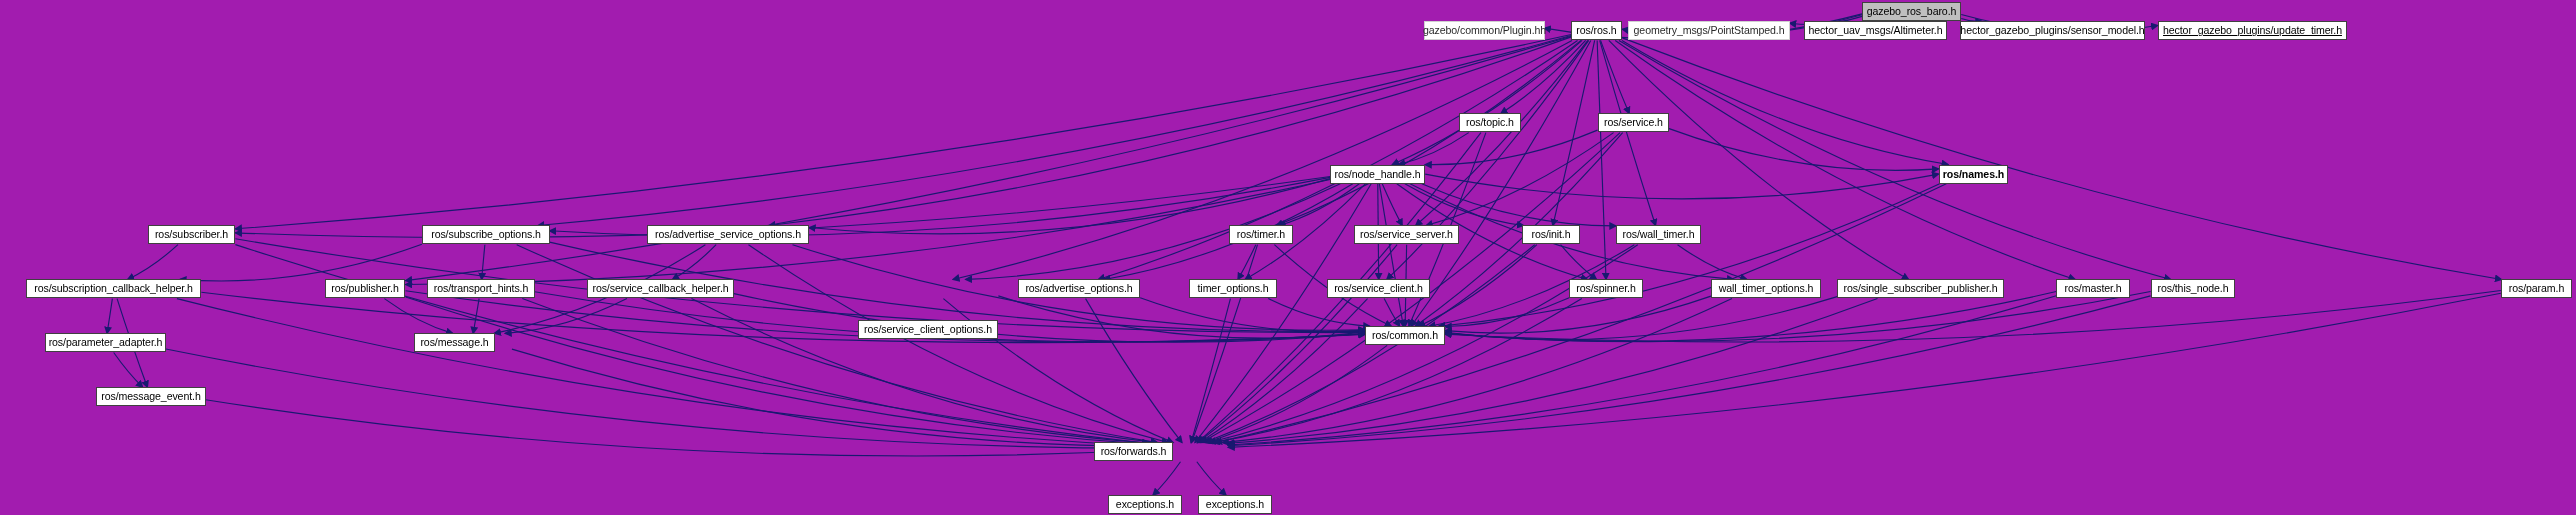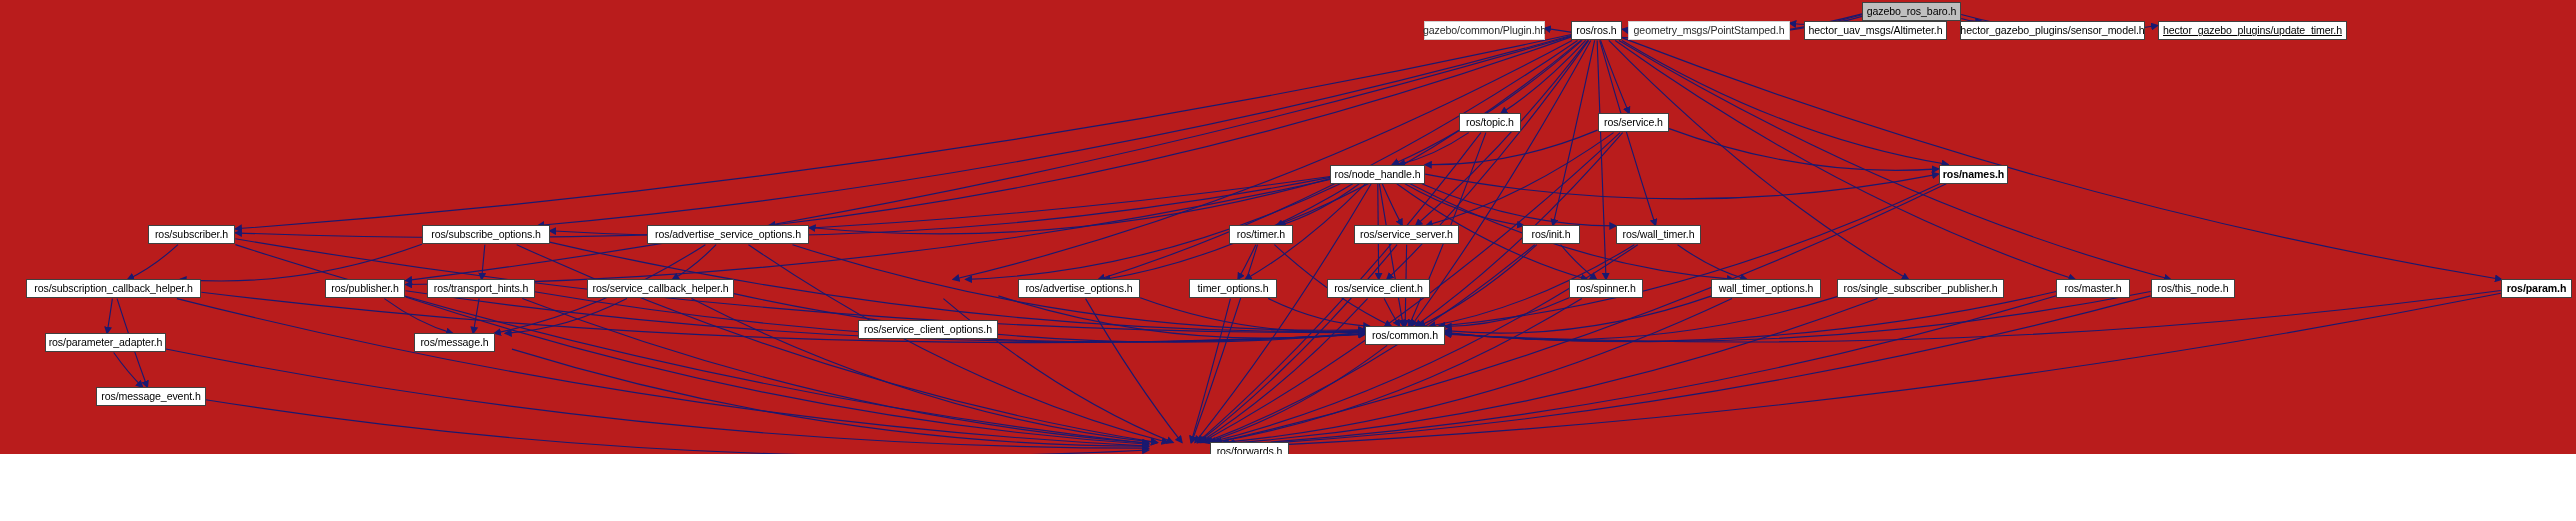--- a/index.html
+++ b/index.html
@@ -1,22 +1,22 @@
 <!DOCTYPE html>
 <html style="font-size:11.3px"><head>
 <meta charset="utf-8">
 <title>gazebo_ros_baro.h include dependency graph</title>
 <style>
   html,body{margin:0;padding:0;background:#ffffff;}
   body{font-family:"Liberation Sans",sans-serif;}
   #graph{
     position:relative;
     width:2576px;
-    height:454px;
-    background:#b91c1c;
+    height:515px;
+    background:#a21caf;
     overflow:hidden;
   }
   #edges{position:absolute;left:0;top:0;width:2576px;height:522px;}
   .node{
     position:absolute;
     box-sizing:border-box;
     display:flex;
     align-items:center;
     justify-content:center;
     white-space:nowrap;
@@ -261,36 +261,36 @@
       </div>
       <div class="node" style="left: 1837px; top: 279px; width: 167px;">
         <span>ros/single_subscriber_publisher.h</span>
       </div>
       <div class="node" style="left: 2056px; top: 279px; width: 74px; text-align: center;">
         <span>ros/master.h</span>
       </div>
       <div class="node" style="left: 2151px; top: 279px; width: 84px;">
         <span>ros/this_node.h</span>
       </div>
-      <div class="node" style="left: 2501px; top: 279px; width: 71px; font-weight: bold;">
+      <div class="node" style="left: 2501px; top: 279px; width: 71px;">
         <span>ros/param.h</span>
       </div>
       <div class="node" style="left: 1365px; top: 326px; width: 80px;">
         <span>ros/common.h</span>
       </div>
       <div class="node" style="left: 45px; top: 333px; width: 121px;">
         <span>ros/parameter_adapter.h</span>
       </div>
       <div class="node" style="left: 414px; top: 333px; width: 81px;">
         <span>ros/message.h</span>
       </div>
       <div class="node" style="left: 96px; top: 387px; width: 110px;">
         <span>ros/message_event.h</span>
       </div>
-      <div class="node" style="left: 1210px; top: 442px; width: 79px; text-decoration: underline;">
+      <div class="node" style="left: 1094px; top: 442px; width: 79px;">
         <span>ros/forwards.h</span>
       </div>
       <div class="node" style="left: 1108px; top: 495px; width: 74px;">
         <span>exceptions.h</span>
       </div>
       <div class="node" style="left: 1198px; top: 495px; width: 74px;">
         <span>exceptions.h</span>
       </div>
     </div>
 </div>

